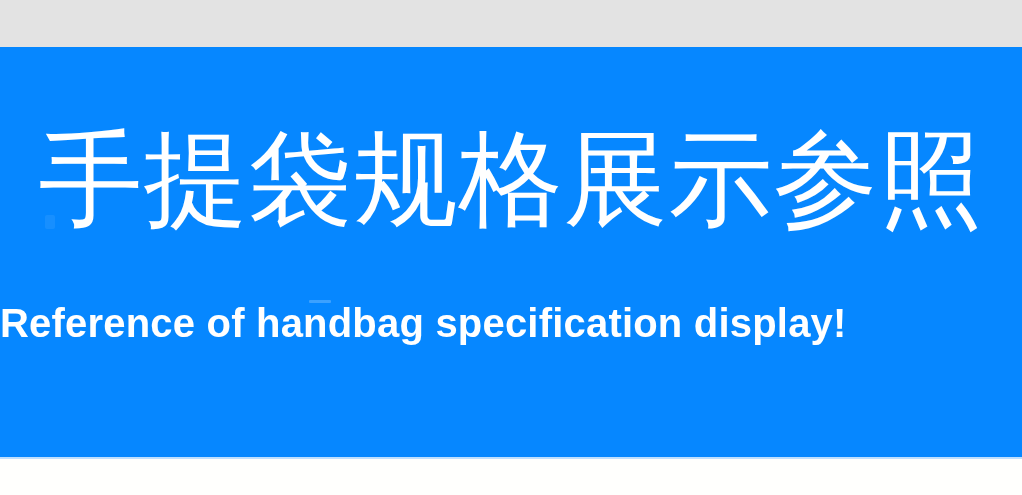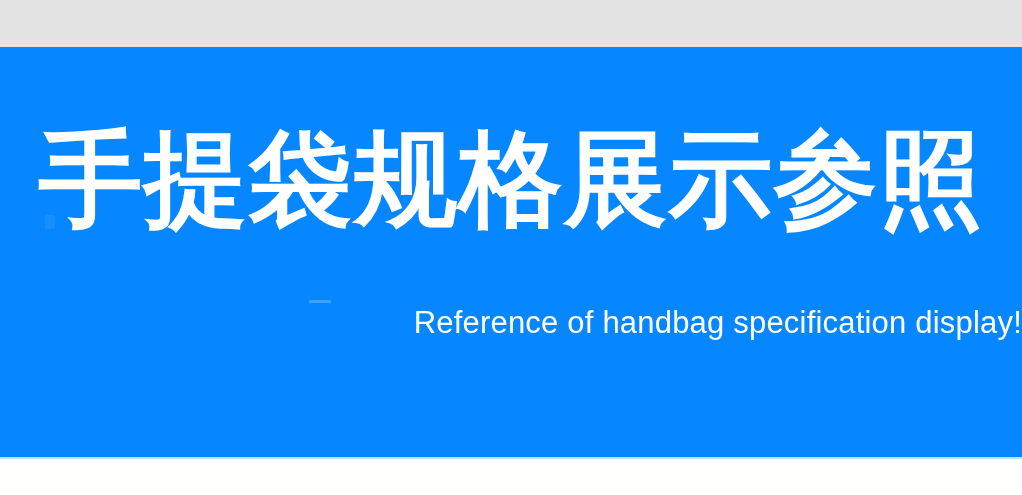--- a/index.html
+++ b/index.html
@@ -54,39 +54,39 @@
 
   
   .headline {
     position: absolute;
     left: 0;
     top: 76px;          
     width: 1022px;
     text-align: center;
     color: #ffffff;
     font-family: "DejaVu Sans", "Liberation Sans", sans-serif;
-    font-weight: 700;
+    font-weight: 400;
     font-size: 104px;
     line-height: 112px;
     letter-spacing: 1px;
     white-space: nowrap;
     text-rendering: geometricPrecision;
   }
 
   
   .subtitle {
     position: absolute;
     left: 0;
     top: 255px;         
     width: 1022px;
-    text-align: right;
+    text-align: left;
     color: #ffffff;
     font-family: "Liberation Sans", "DejaVu Sans", sans-serif;
-    font-weight: 400;
-    font-size: 31px;
+    font-weight: 700;
+    font-size: 40px;
     line-height: 42px;
     letter-spacing: 0.2px;
     white-space: nowrap;
   }
 
   
   .speck {
     position: absolute;
     left: 309px;
     top: 253px;

